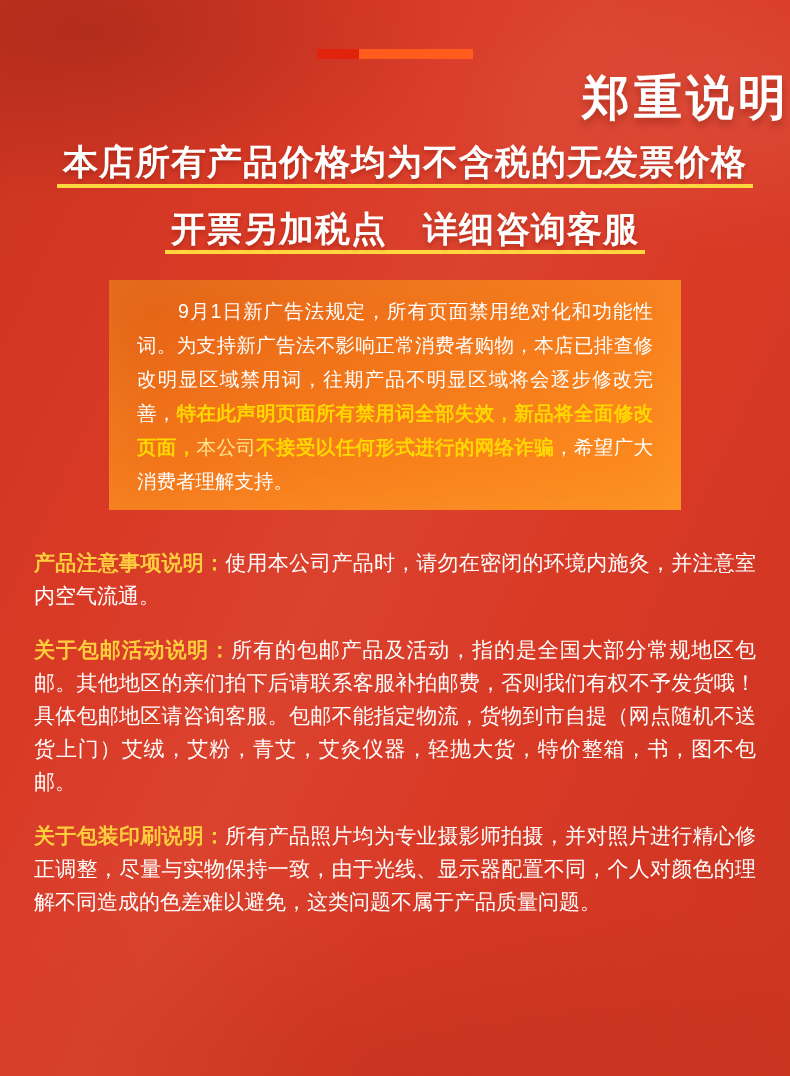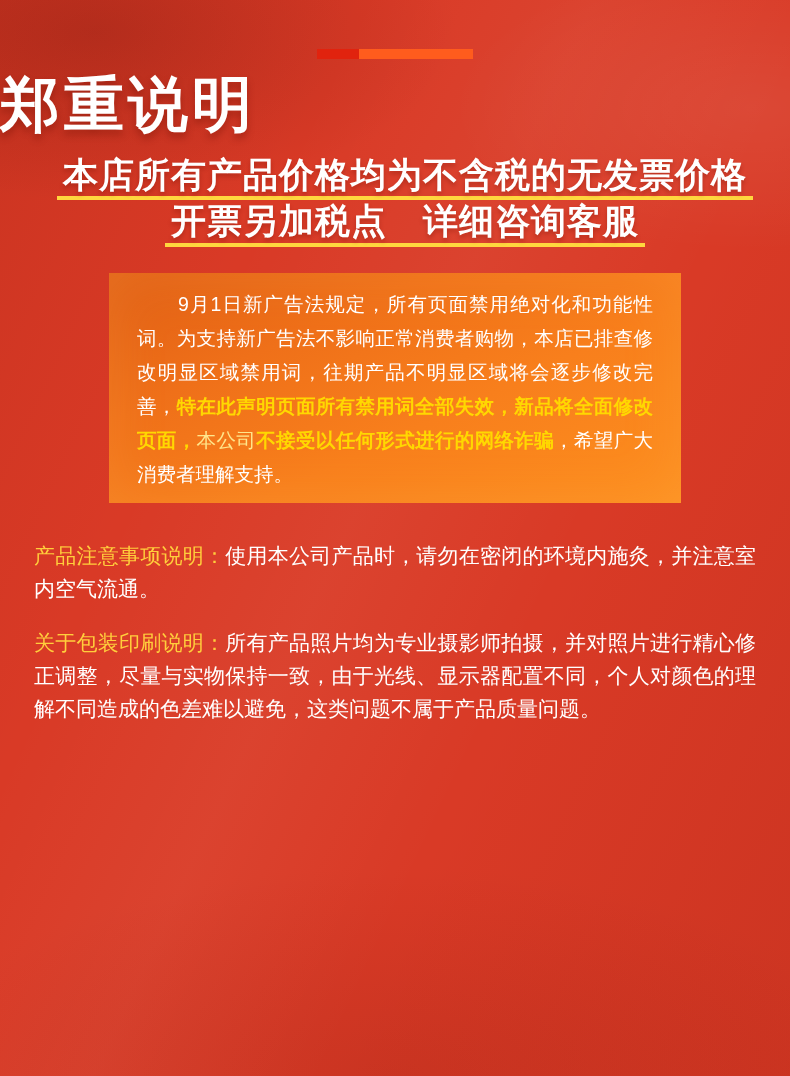--- a/index.html
+++ b/index.html
@@ -16,28 +16,28 @@
       radial-gradient(ellipse 500px 240px at 95% 10%, rgba(255,255,255,0.07), transparent 60%),
       radial-gradient(ellipse 700px 300px at 50% 100%, rgba(120,20,8,0.15), transparent 70%),
       linear-gradient(115deg, rgba(140,25,10,0.18) 0%, transparent 28%, rgba(255,230,210,0.05) 46%, transparent 64%, rgba(140,25,10,0.16) 100%),
       #d93a26;
   }
   .deco-bar{width:156px;height:10px;margin:0 auto;display:flex;}
   .deco-seg-dark{width:42px;height:100%;background:#e1230e;}
   .deco-seg-light{width:114px;height:100%;background:#ff5c1d;}
 
   .title{
-    margin:14px 0 0;text-align:left;
-    font-size:60px;line-height:1.06;font-weight:700;color:#ffffff;
+    margin:14px 0 0;text-align:right;
+    font-size:48px;line-height:1.06;font-weight:700;color:#ffffff;
     letter-spacing:4px;
     text-shadow:0 5px 7px rgba(110,15,0,0.38);
   }
   .headlines{margin-top:17px;text-align:center;}
   .headline{line-height:1;padding-left:20px;}
-  .headline + .headline{margin-top:0;}
+  .headline + .headline{margin-top:20px;}
   .headline span{
     display:inline-block;
     font-size:35px;font-weight:700;color:#ffffff;line-height:1.22;
     padding:0 6px 0px;
     border-bottom:4px solid #ffd73e;
     text-shadow:0 3px 4px rgba(110,15,0,0.32);
     letter-spacing:1px;
     white-space:pre;
   }
 
@@ -52,21 +52,21 @@
   }
   .seg-white{color:#ffffff;}
   .seg-yellow-bold{color:#ffd800;font-weight:700;}
   .seg-yellow{color:#ffe68c;}
 
   .sections{width:722px;margin:36px auto 0;}
   .section{
     font-size:21px;line-height:33px;color:#ffffff;
     text-align:justify;margin-bottom:13px;
   }
-  .section-label{color:#ffce3c;font-weight:400;}
+  .section-label{color:#ffce3c;font-weight:700;}
 </style>
 </head>
 <body>
 
 <div class="page">
 
   <div class="deco-bar">
     <span class="deco-seg-dark"></span>
     <span class="deco-seg-light"></span>
   </div>
@@ -82,18 +82,19 @@
     </div>
   </div>
 
   <div class="notice-box">
     <span id="notice-text"><span class="seg-white">　　9月1日新广告法规定，所有页面禁用绝对化和功能性词。为支持新广告法不影响正常消费者购物，本店已排查修改明显区域禁用词，往期产品不明显区域将会逐步修改完善，</span><span class="seg-yellow-bold">特在此声明页面所有禁用词全部失效，新品将全面修改页面，</span><span class="seg-yellow">本公司</span><span class="seg-yellow-bold">不接受以任何形式进行的网络诈骗</span><span class="seg-white">，希望广大消费者理解支持。</span></span>
   </div>
 
   <div class="sections" id="sections">
   <p class="section"><span class="section-label">产品注意事项说明：</span><span class="section-body">使用本公司产品时，请勿在密闭的环境内施灸，并注意室内空气流通。</span></p>
 
+  <p class="section"><span class="section-label">关于包邮活动说明：</span><span class="section-body">所有的包邮产品及活动，指的是全国大部分常规地区包邮。其他地区的亲们拍下后请联系客服补拍邮费，否则我们有权不予发货哦！ 具体包邮地区请咨询客服。包邮不能指定物流，货物到市自提（网点随机不送货上门）艾绒，艾粉，青艾，艾灸仪器，轻抛大货，特价整箱，书，图不包邮。</span></p>
 
 
   <p class="section"><span class="section-label">关于包装印刷说明：</span><span class="section-body">所有产品照片均为专业摄影师拍摄，并对照片进行精心修正调整，尽量与实物保持一致，由于光线、显示器配置不同，个人对颜色的理解不同造成的色差难以避免，这类问题不属于产品质量问题。</span></p>
 </div>
 
 </div>
 
 </body></html>

